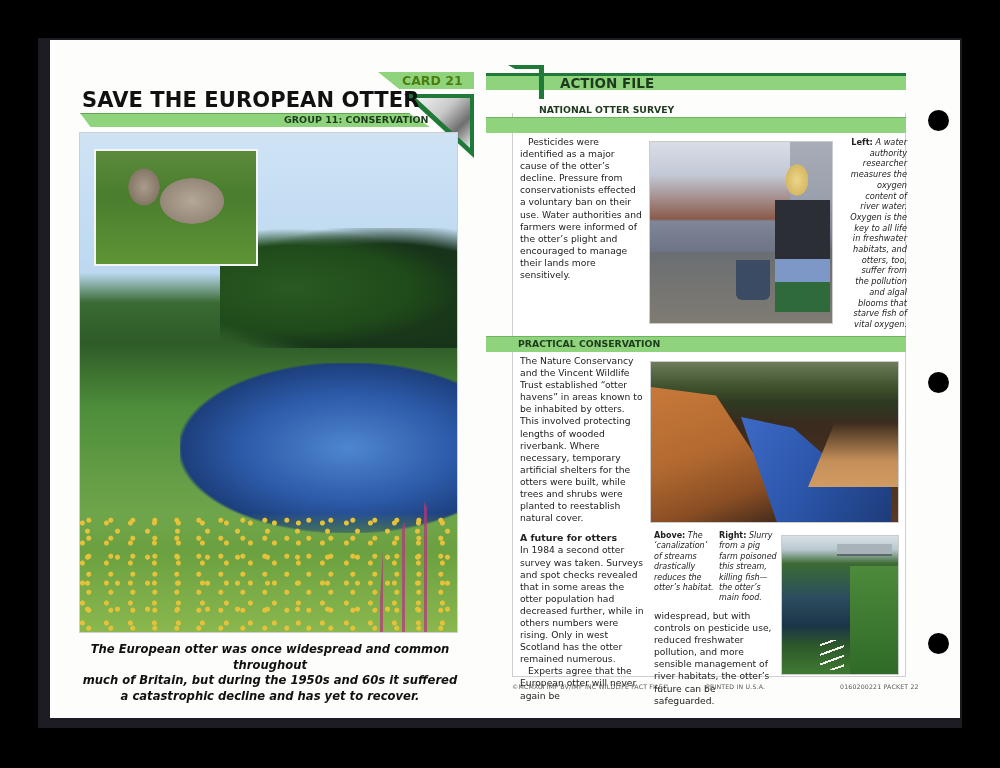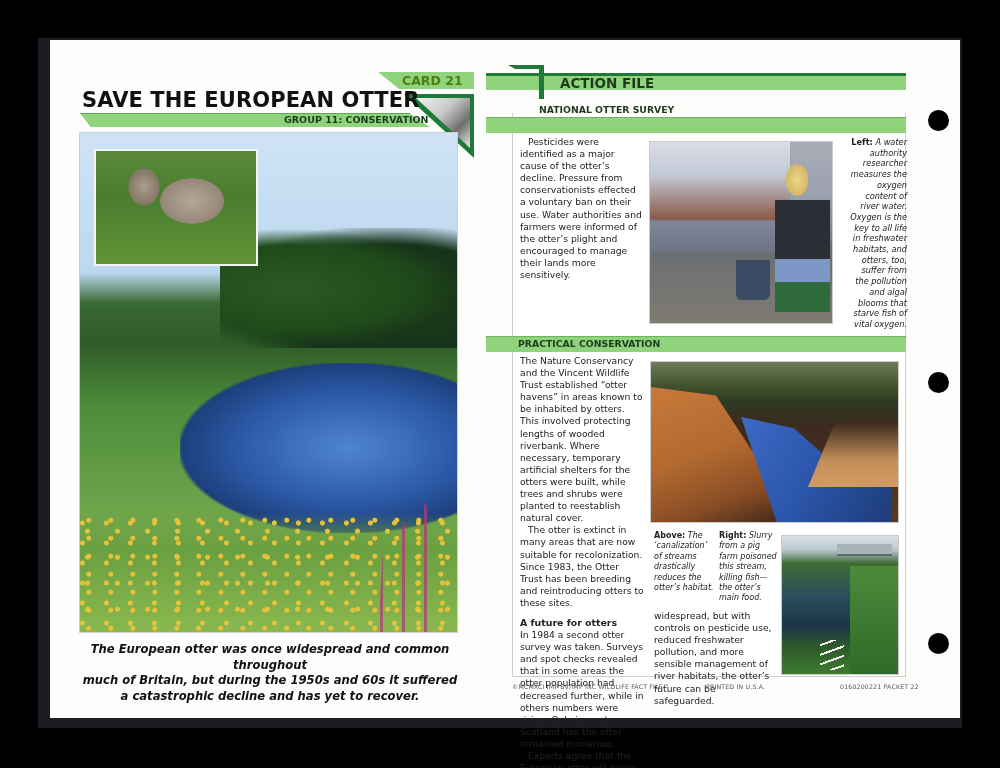--- a/index.html
+++ b/index.html
@@ -161,21 +161,20 @@
 <div class="cap-right">
   <b>Left:</b>
   <span>A water authority researcher measures the oxygen content of river water. Oxygen is the key to all life in freshwater habitats, and otters, too, suffer from the pollution and algal blooms that starve fish of vital oxygen.</span>
 </div>
 
 <div class="sec-bar" style="left:486px; top:336px; width:420px;"></div>
 <div class="sec-label" style="left:518px; top:338px;">PRACTICAL CONSERVATION</div>
 
 <div class="body-text" style="left:520px; top:355px; width:124px;">
   <p>The Nature Conservancy and the Vincent Wildlife Trust established “otter havens” in areas known to be inhabited by otters. This involved protecting lengths of wooded riverbank. Where necessary, temporary artificial shelters for the otters were built, while trees and shrubs were planted to reestablish natural cover.</p>
-  <p class="indent">The otter is extinct in many areas that are now suitable for recolonization. Since 1983, the Otter Trust has been breeding and reintroducing otters to these sites.</p>
   <h4>A future for otters</h4>
   <p>In 1984 a second otter survey was taken. Surveys and spot checks revealed that in some areas the otter population had decreased further, while in others numbers were rising. Only in west Scotland has the otter remained numerous.</p>
   <p class="indent">Experts agree that the Euro­pean otter will never again be</p>
 </div>
 
 <div class="photo-canal">
   <div class="bank"></div>
   <div class="stream"></div>
   <div class="bank2"></div>
 </div>

